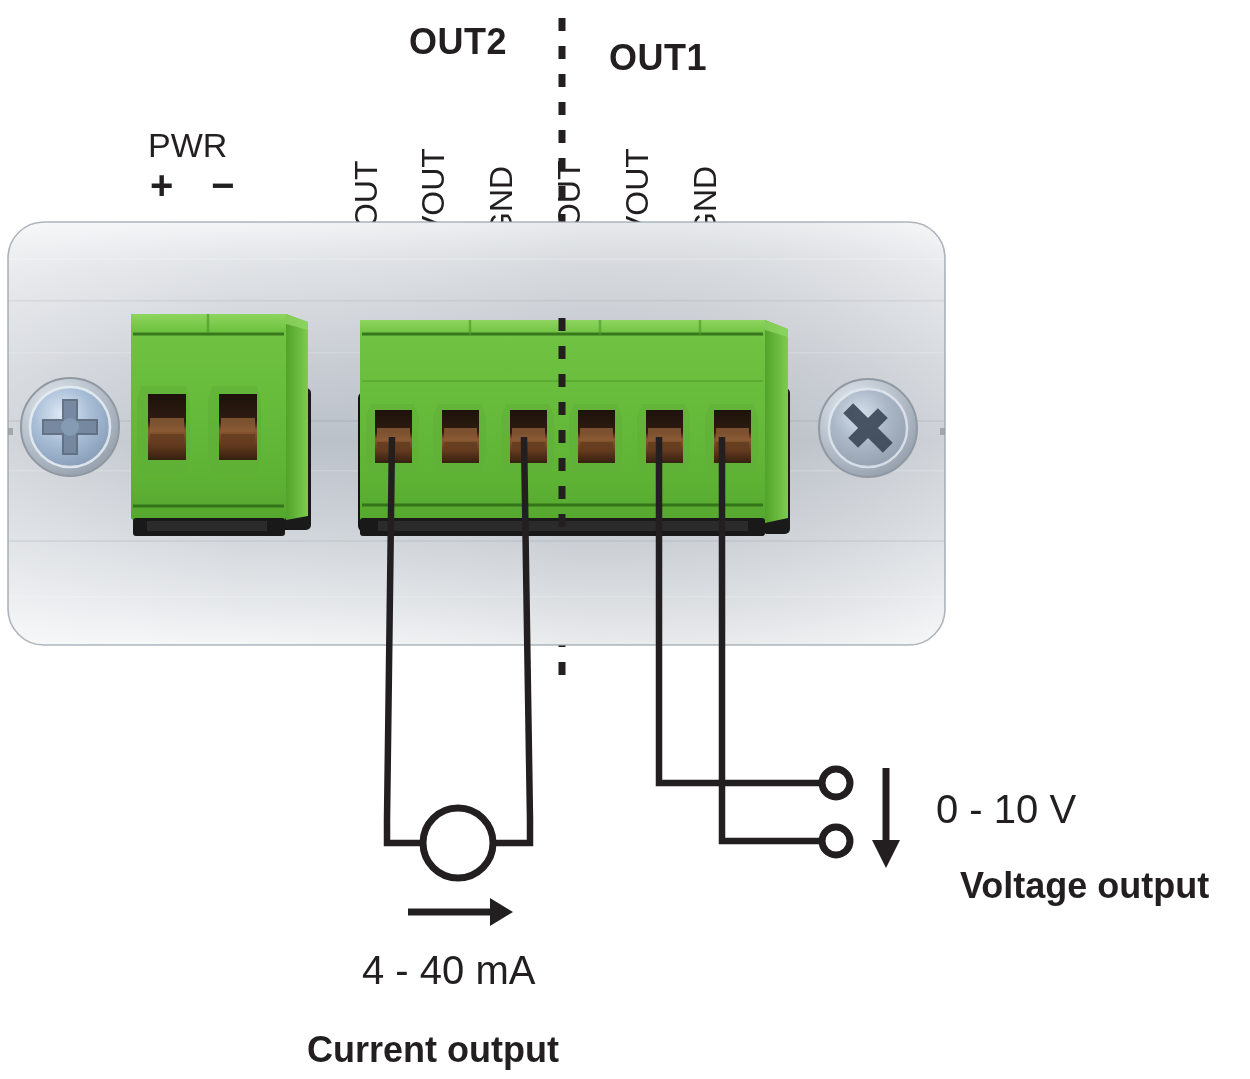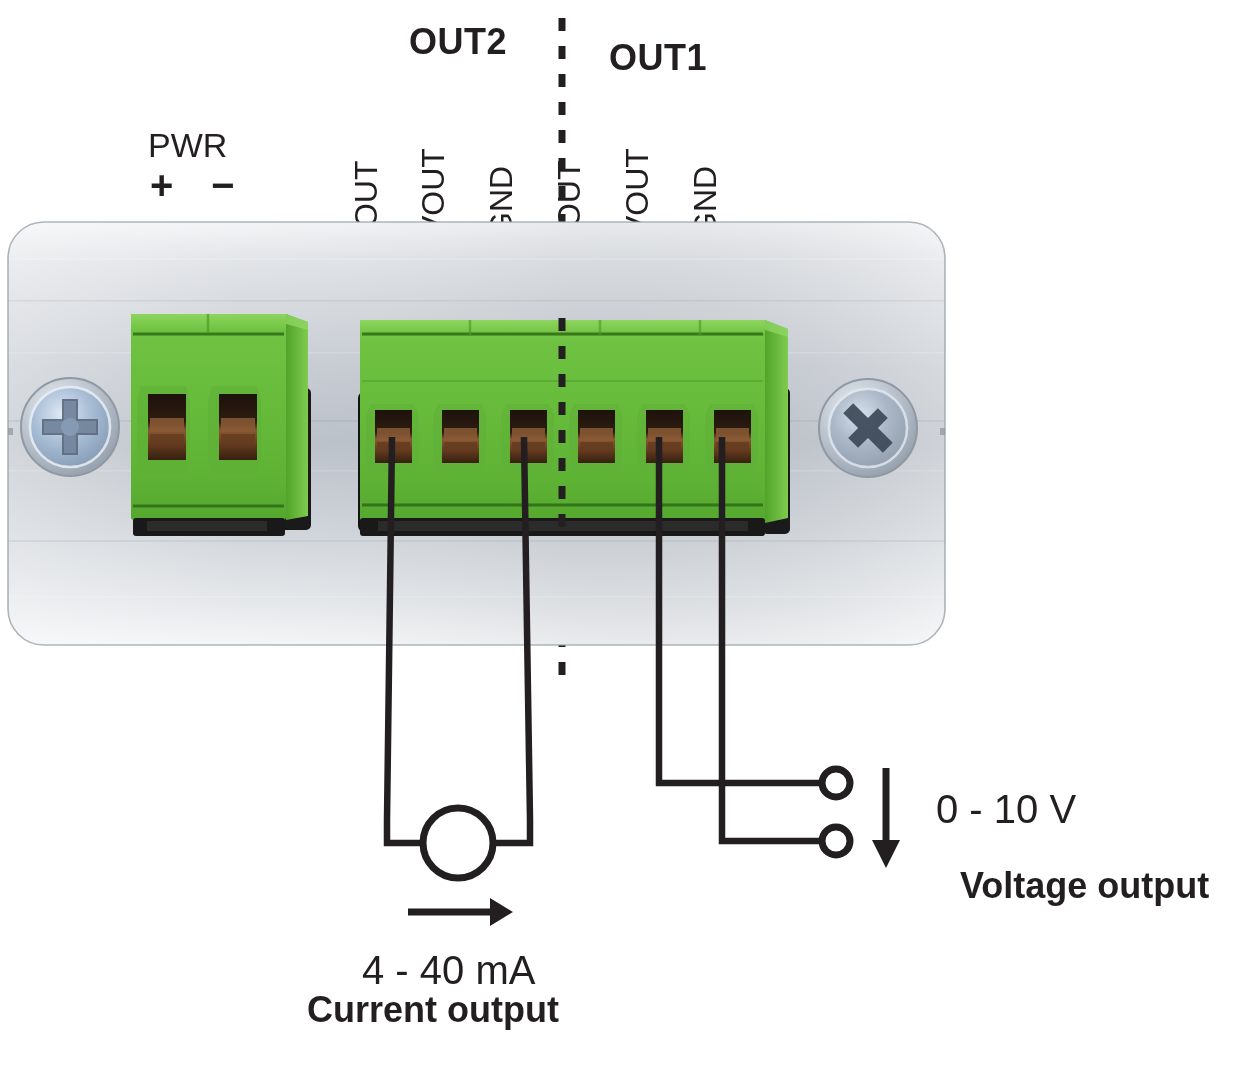--- a/index.html
+++ b/index.html
@@ -316,15 +316,15 @@
     <g>
       <line x1="886" y1="768" x2="886" y2="843" stroke="#231f20" stroke-width="7"></line>
       <path d="M872,840 L900,840 L886,868 Z" fill="#231f20"></path>
     </g>
   </svg>
 
   <div class="txt val" style="left:936px; top:789px;">0 - 10 V</div>
   <div class="txt cap" style="left:941px; top:868px;margin-left:19px;">Voltage output</div>
 
   <div class="txt val" style="left:362px; top:950px;">4 - 40 mA</div>
-  <div class="txt cap" style="left:307px; top:992px;">Current output</div>
+  <div class="txt cap" style="left:307px; top:1032px;">Current output</div>
 
 </div>
 
 </body></html>

